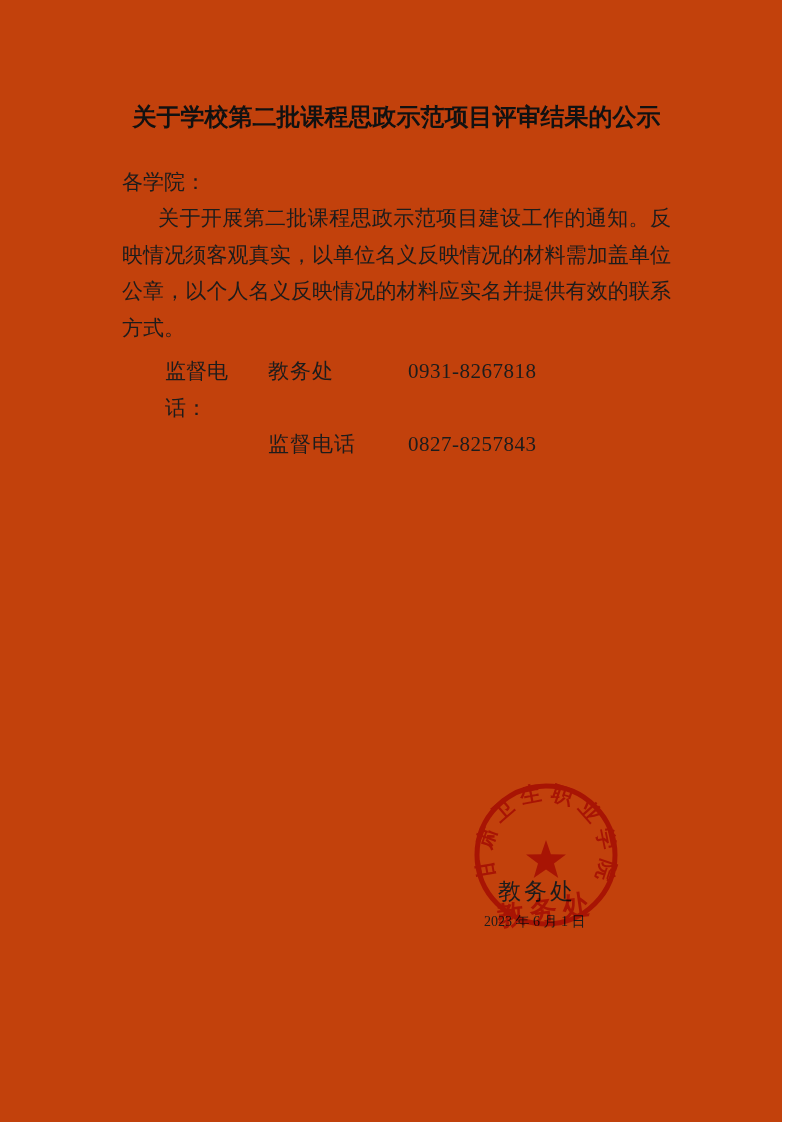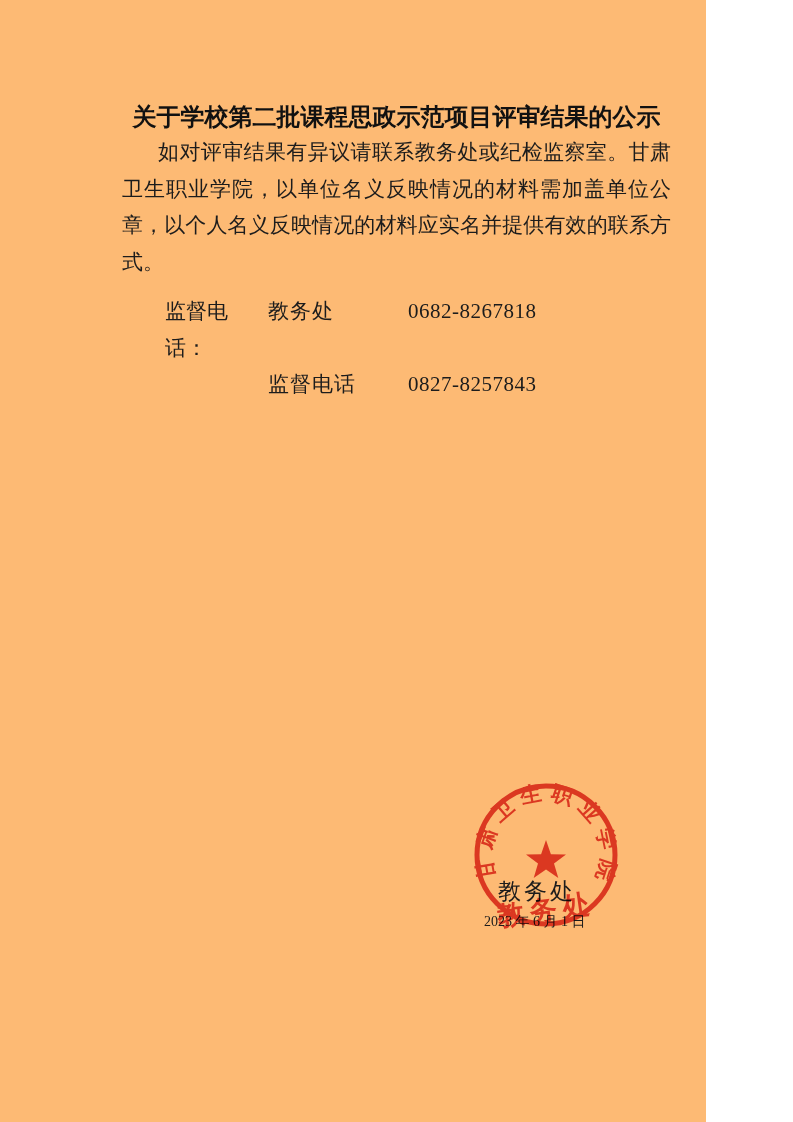--- a/index.html
+++ b/index.html
@@ -2,23 +2,23 @@
 <html><head>
 <meta charset="utf-8">
 <style>
   html, body {
     margin: 0;
     padding: 0;
     background: #ffffff;
   }
   .page {
     position: relative;
-    width: 706px;
+    width: 782px;
     height: 1122px;
-    background: #fdba74;
+    background: #c2410c;
     overflow: hidden;
     font-family: "Liberation Serif", serif;
     color: #1c1c1c;
   }
   .content {
     position: absolute;
     left: 122px;
     top: 100px;
     width: 549px;
   }
@@ -46,21 +46,21 @@
     text-indent: 36px;
   }
   .contact-row {
     display: flex;
     align-items: baseline;
     font-size: 21px;
     line-height: 36.5px;
     padding-left: 43px;
   }
   .contact-row.first {
-    margin-top: 13px;
+    margin-top: 7px;
   }
   .sup-label {
     width: 103px;
     flex: 0 0 103px;
   }
   .contact-name {
     width: 140px;
     flex: 0 0 140px;
     letter-spacing: 1px;
   }
@@ -114,29 +114,30 @@
   }
 </style>
 </head>
 <body>
 
 <div class="page">
 
   <div class="content">
     <h1 class="title">关于学校第二批课程思政示范项目评审结果的公示</h1>
 
+    <p class="salutation">各学院：</p>
 
 
 
-    <p class="body-para">如对评审结果有异议请联系教务处或纪检监察室。甘肃卫生职业学院，以单位名义反映情况的材料需加盖单位公章，以个人名义反映情况的材料应实名并提供有效的联系方式。</p>
+    <p class="body-para">关于开展第二批课程思政示范项目建设工作的通知。反映情况须客观真实，以单位名义反映情况的材料需加盖单位公章，以个人名义反映情况的材料应实名并提供有效的联系方式。</p>
 
     <div class="contact-row first">
       <span class="sup-label">监督电话：</span>
       <span class="contact-name">教务处</span>
-      <span class="contact-phone">0682-8267818</span>
+      <span class="contact-phone">0931-8267818</span>
     </div>
 
     <div class="contact-row">
       <span class="sup-label"></span>
       <span class="contact-name">监督电话</span>
       <span class="contact-phone">0827-8257843</span>
     </div>
   </div>
 
   <div class="seal-assembly">

